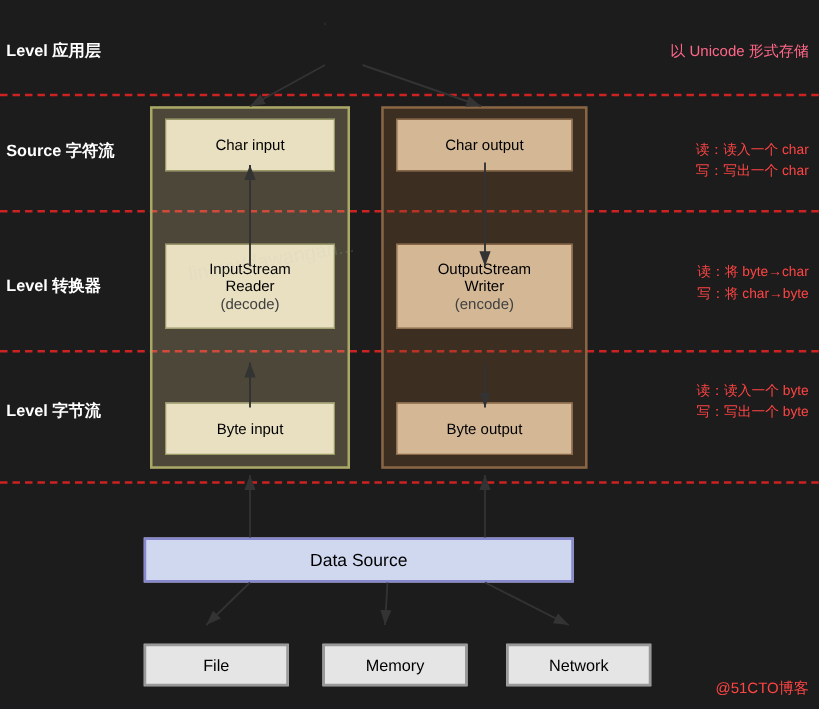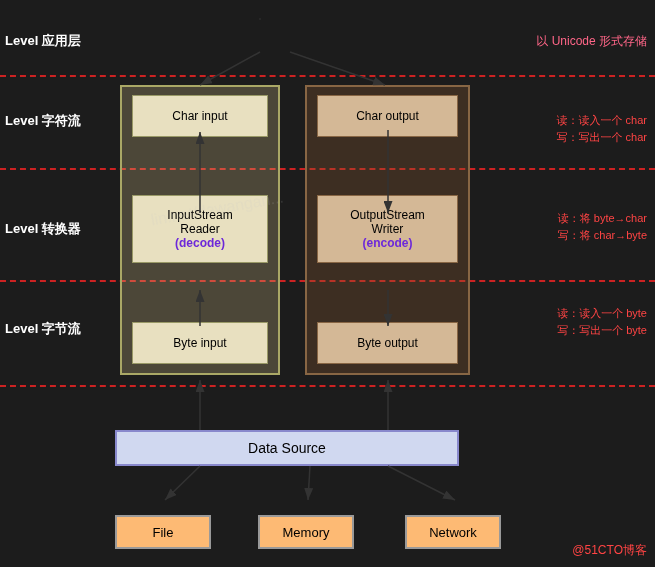--- a/index.html
+++ b/index.html
@@ -77,22 +77,22 @@
       padding: 20px;
       text-align: center;
     }
 
     .stream-box.output {
       background: #d4b896;
       border-color: #886644;
     }
 
     .stream-box .red-text {
-      color: #6d28d9;
-      font-weight: bold;
+      color: #404040;
+      font-weight: normal;
     }
 
     
     .data-source-box {
       position: absolute;
       left: 115px;
       top: 430px;
       width: 344px;
       height: 36px;
       background: #d0d8f0;
@@ -101,23 +101,23 @@
       align-items: center;
       justify-content: center;
       font-size: 14px;
       color: #000;
     }
 
     
     .source-item {
       position: absolute;
       bottom: 18px;
-      width: 96px;
+      width: 116px;
       height: 34px;
-      background: #fdba74;
+      background: #e5e5e5;
       border: 2px solid #999999;
       display: flex;
       align-items: center;
       justify-content: center;
       font-size: 13px;
       color: #000;
     }
 
     
     .arrows-svg {
@@ -155,21 +155,21 @@
 <body>
 
 <div class="diagram-container">
 
   <div class="dashed-line" style="top: 75px;"></div>
   <div class="dashed-line" style="top: 168px;"></div>
   <div class="dashed-line" style="top: 280px;"></div>
   <div class="dashed-line" style="top: 385px;"></div>
 
   <div class="level-label" style="top: 32px;">Level 应用层</div>
-  <div class="level-label" style="top: 112px;">Level 字符流</div>
+  <div class="level-label" style="top: 112px;">Source 字符流</div>
   <div class="level-label" style="top: 220px;">Level 转换器</div>
   <div class="level-label" style="top: 320px;">Level 字节流</div>
 
   <div class="right-note" style="top: 32px; font-size: 12px; color: #ff6688;">
     <span>以 Unicode 形式存储</span>
   </div>
   <div class="right-note" style="top: 112px;">
     读：读入一个 char<br>写：写出一个 char
   </div>
   <div class="right-note" style="top: 210px;">

